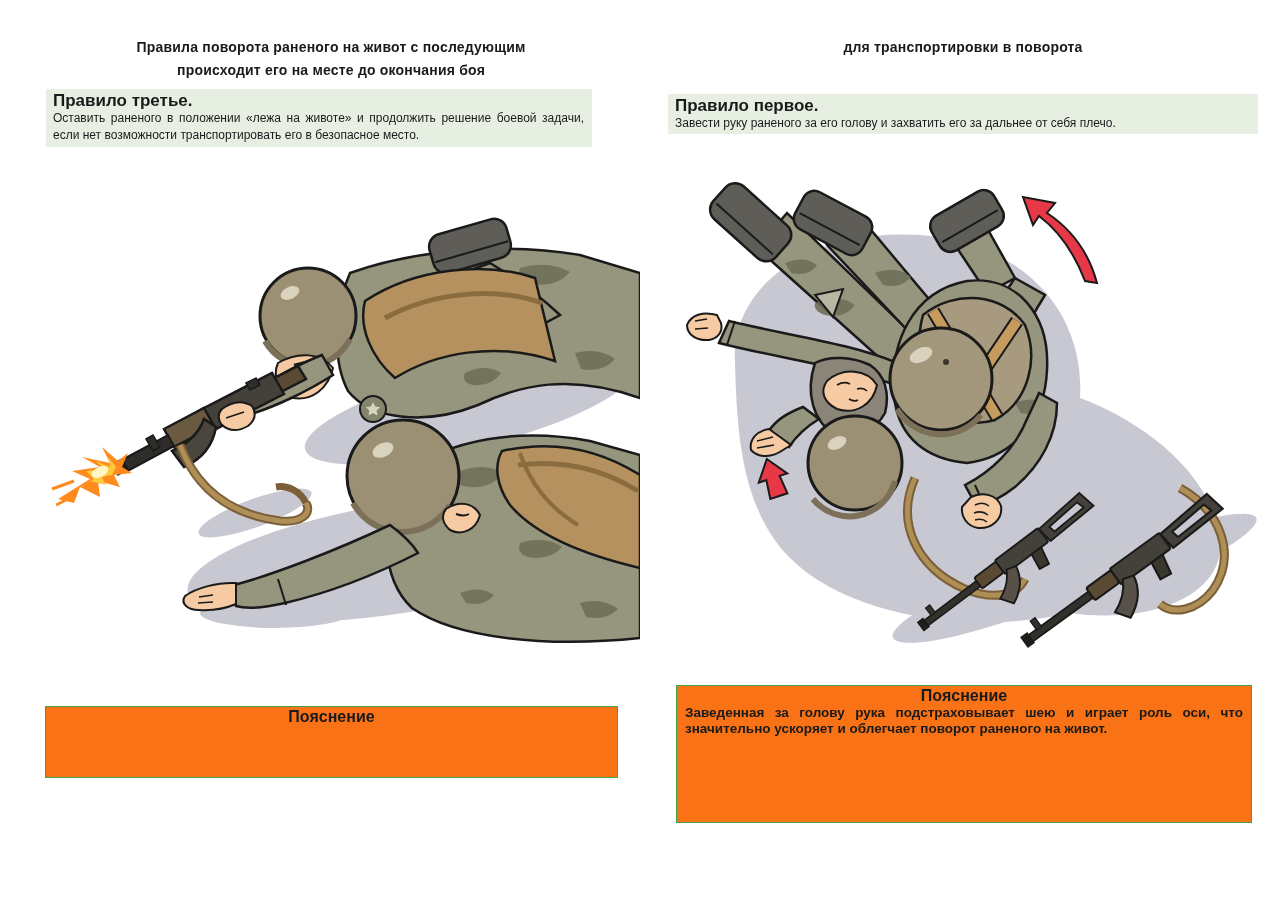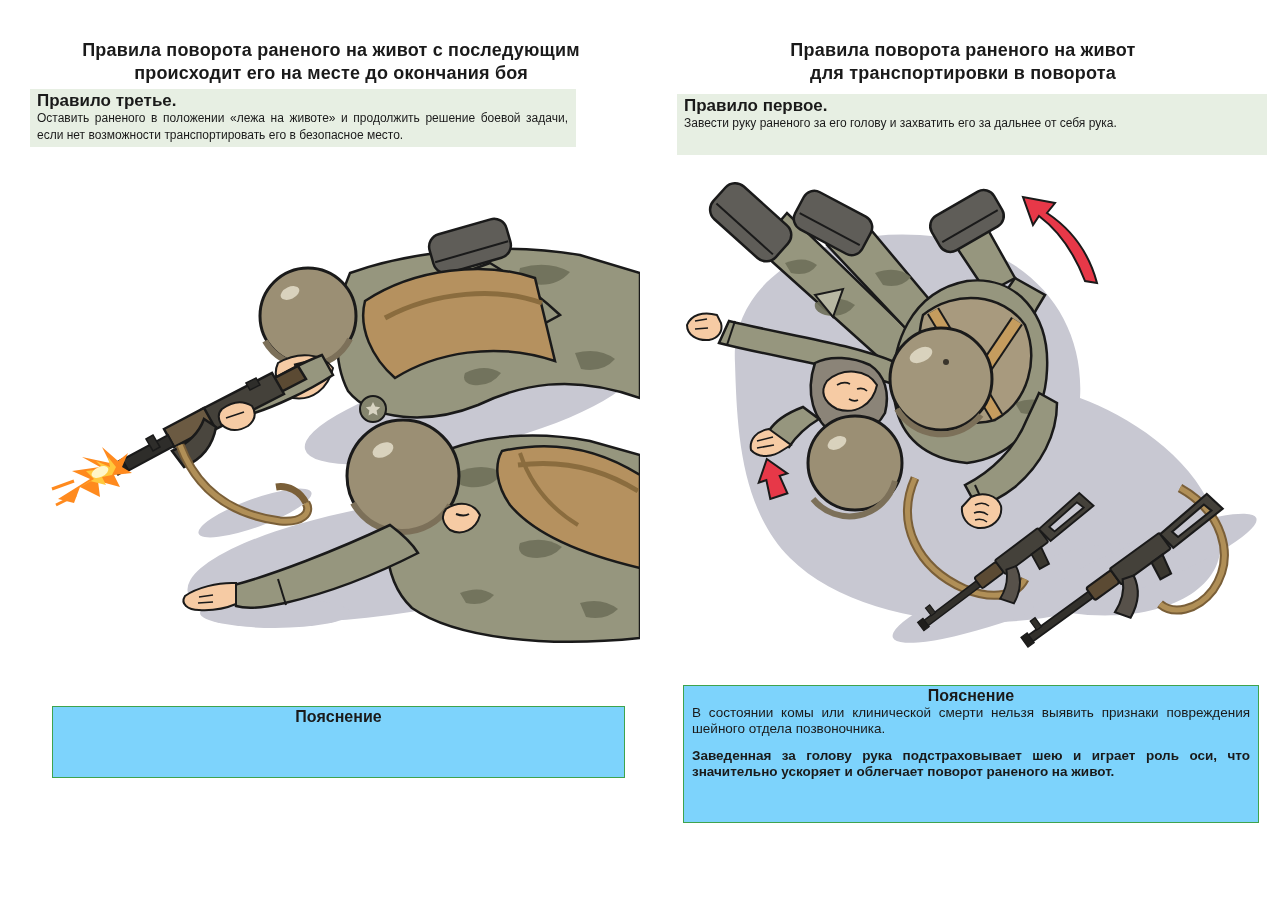--- a/index.html
+++ b/index.html
@@ -1,30 +1,30 @@
 <!DOCTYPE html>
 <html style="--rule-box-bg: #e7efe3; --explanation-border: #3fa34d; --text: #1a1a1a; --arrow-red: #e73848; --uniform-olive: #96967e; --camo-patch: #6f705a; --vest-tan: #b5915f; --helmet-olive: #9b8f74; --skin: #f6cba4; --ground-shadow: #c8c8d2; --rifle-metal: #44413a; --muzzle-flash-orange: #ff8a1e;"><head>
 <meta charset="utf-8">
 <style>
   html,body{margin:0;padding:0;background:#ffffff;}
   body{font-family:"Liberation Sans",sans-serif;color:var(--text,#1a1a1a);}
   .sheet{position:relative;width:1280px;height:904px;background:#ffffff;overflow:hidden;}
-  .panel-title{position:absolute;font-weight:bold;font-size:18px;line-height:23px;text-align:center;letter-spacing:.2px;}
+  .panel-title{position:absolute;font-weight:bold;font-size:14px;line-height:23px;text-align:center;letter-spacing:.2px;}
   .panel-title span{display:block;}
   .rule-box{position:absolute;background:var(--rule-box-bg,#e7efe3);box-sizing:border-box;padding:2px 8px 4px 7px;}
-  #left-rule{left:30px;top:89px;width:546px;height:58px;}
-  #right-rule{left:668px;top:94px;width:590px;height:61px;margin-left:9px;}
+  #left-rule{left:46px;top:89px;width:546px;height:58px;}
+  #right-rule{left:668px;top:94px;width:590px;height:40px;}
   .rule-heading{font-weight:bold;font-size:17px;line-height:19px;}
   .rule-body{font-size:12px;line-height:17px;text-align:justify;}
   #left-title{left:30px;top:27px;width:602px;}
   #right-title{left:668px;top:27px;width:590px;}
   .illustration{position:absolute;}
   #left-ill{left:50px;top:213px;width:590px;height:435px;}
   #right-ill{left:665px;top:163px;width:600px;height:497px;}
-  .explain-box{position:absolute;border:1px solid var(--explanation-border,#3fa34d);box-sizing:border-box;background:#7dd3fc;padding:1px 8px 2px 8px;margin-left:7px;}
+  .explain-box{position:absolute;border:1px solid var(--explanation-border,#3fa34d);box-sizing:border-box;background:#f97316;padding:1px 8px 2px 8px;}
   #left-explain{left:45px;top:706px;width:573px;height:72px;}
   #right-explain{left:676px;top:685px;width:576px;height:138px;}
   .explain-heading{font-weight:bold;font-size:16px;line-height:18px;text-align:center;}
   .explain-body{font-size:13.5px;line-height:16px;text-align:justify;margin:0;}
   #right-explain .explain-body{margin-bottom:11px;}
   #right-explain .explain-body:last-child{margin-bottom:0;font-weight:bold;}
   svg{display:block;}
 </style>
 </head>
 <body>
@@ -125,27 +125,26 @@
         <path d="M 149 384 l 14 -2 M 148 390 l 15 -1" stroke-width="1.5" fill="none"></path>
       </g>
     </svg>
   </div>
 
   <div class="explain-box" id="left-explain">
     <div class="explain-heading">Пояснение</div>
   </div>
 
   <h1 class="panel-title" id="right-title">
-    <span>Правила поворота раненого на живот</span>
     <span>для транспортировки в поворота</span>
   </h1>
 
   <div class="rule-box" id="right-rule">
     <div class="rule-heading">Правило первое.</div>
-    <div class="rule-body">Завести руку раненого за его голову и захватить его за дальнее от себя рука.</div>
+    <div class="rule-body">Завести руку раненого за его голову и захватить его за дальнее от себя плечо.</div>
   </div>
 
   <div class="illustration" id="right-ill">
     <svg width="600" height="497" viewBox="0 0 600 497">
       <defs>
         <g id="ak-rifle" stroke="#1a1a1a" stroke-width="2.5">
           <rect x="-152" y="-5" width="88" height="9" fill="#33312c" stroke-width="2"></rect>
           <rect x="-160" y="-8" width="9" height="14" fill="#1f1e1c" stroke-width="1.5"></rect>
           <rect x="-140" y="-17" width="7" height="13" fill="#33312c" stroke-width="1.5"></rect>
           <rect x="-64" y="-10" width="36" height="18" rx="3" fill="#5b4a33"></rect>
@@ -234,17 +233,16 @@
         <path d="M 515 325 C 556 348 572 392 548 427 C 532 448 508 452 495 441" stroke="#7a5f38" stroke-width="9"></path>
         <path d="M 515 325 C 556 348 572 392 548 427 C 532 448 508 452 495 441" stroke="#b08f57" stroke-width="5"></path>
       </g>
       <use href="#ak-rifle" transform="translate(352 392) rotate(-37) scale(0.75)"></use>
       <use href="#ak-rifle" transform="translate(470 400) rotate(-36) scale(0.85)"></use>
     </svg>
   </div>
 
   <div class="explain-box" id="right-explain">
     <div class="explain-heading">Пояснение</div>
-    <p class="explain-body">В состоянии комы или клинической смерти нельзя выявить признаки повреждения шейного отдела позвоночника.</p>
     <p class="explain-body">Заведенная за голову рука подстраховывает шею и играет роль оси, что значительно ускоряет и облегчает поворот раненого на живот.</p>
   </div>
 
 </div>
 
 </body></html>

